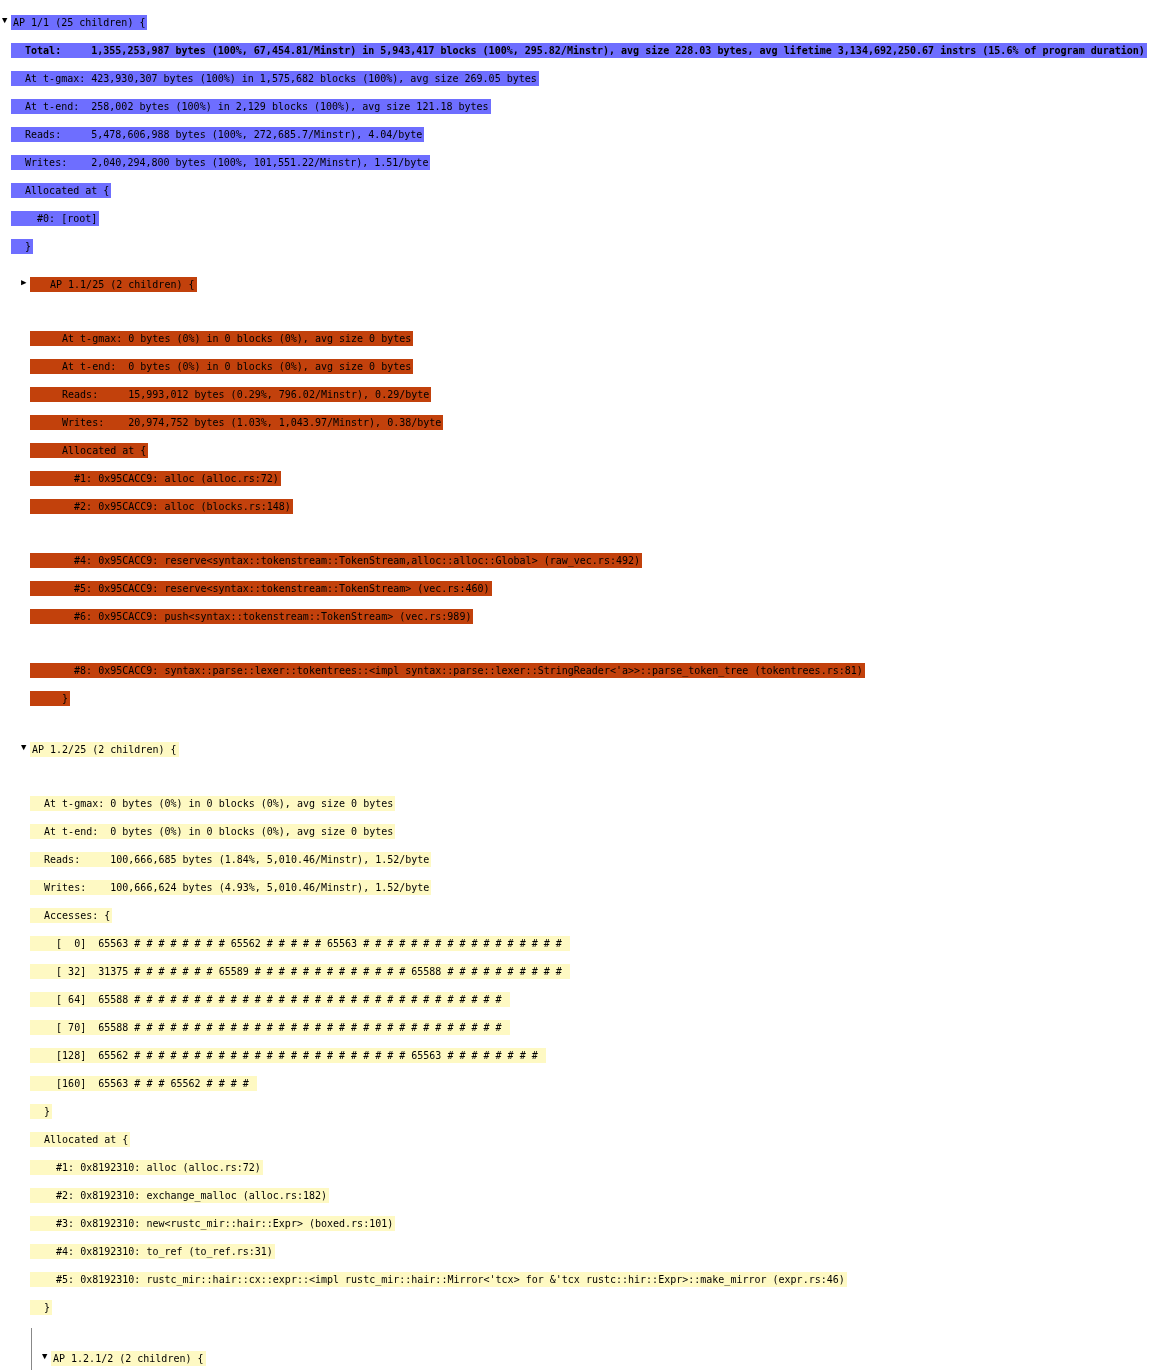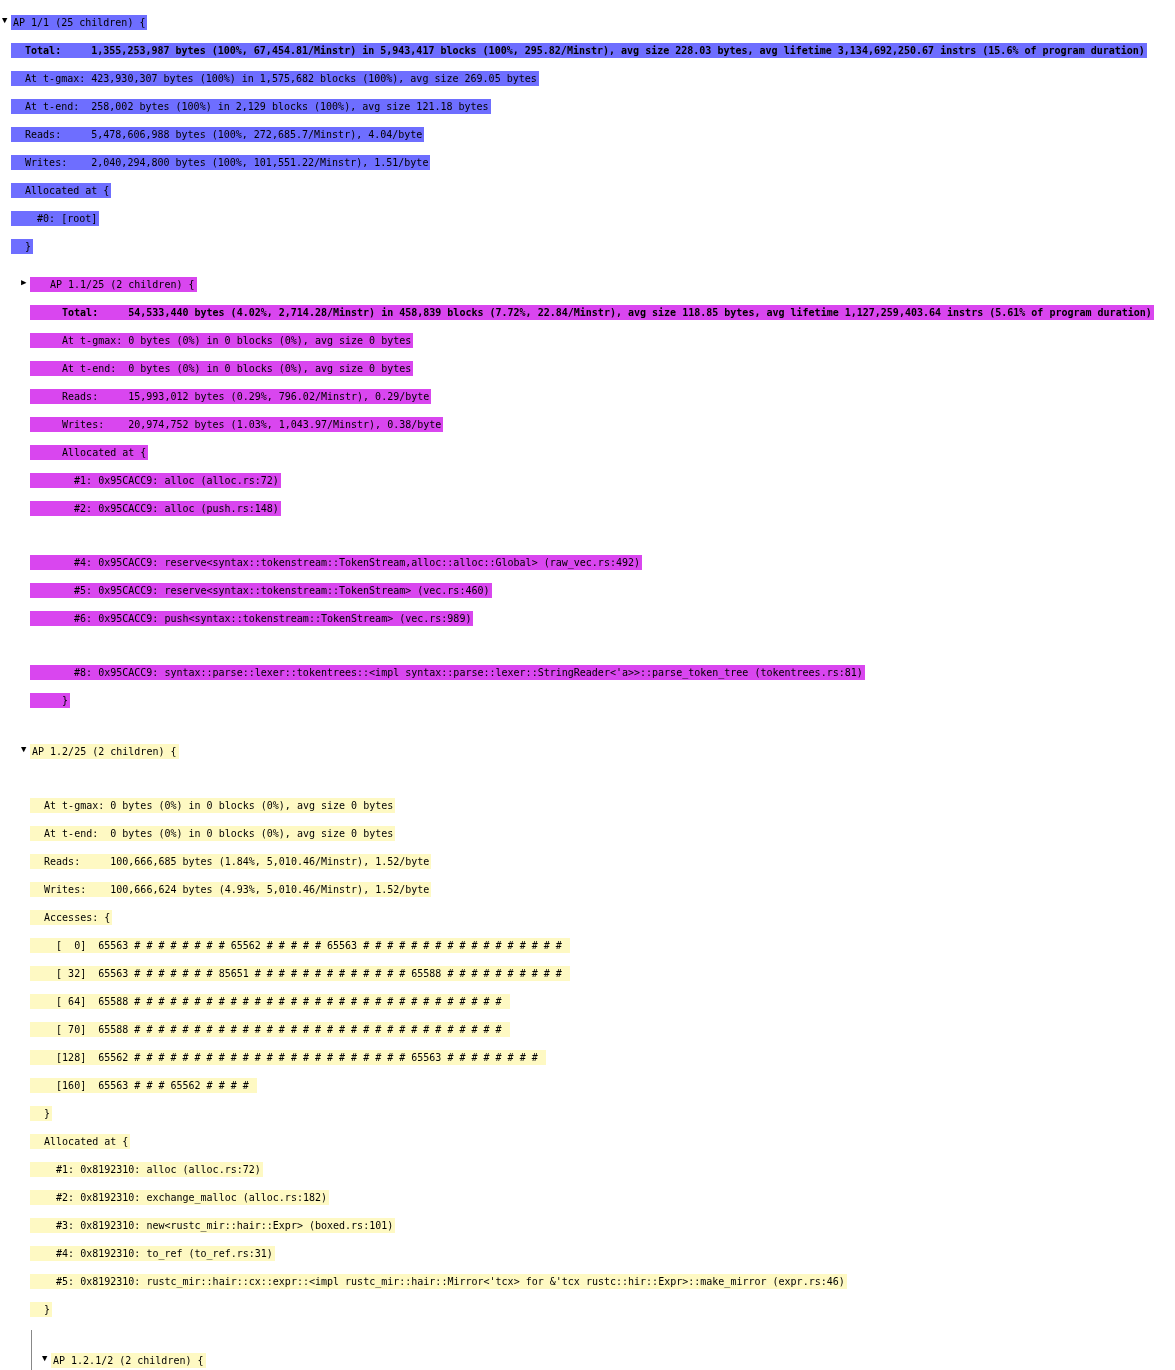--- a/index.html
+++ b/index.html
@@ -8,21 +8,21 @@
   font-size: 10px;
   line-height: 1.3;
   background: #fff;
   color: #000;
   padding: 2px;
   width: 1175px;
 }
 .node { white-space: pre; position: relative; }
 .blk { padding: 1px 2px; display: inline-block; }
 .c-blue   { background: #6e6eff; }
-.c-yellow { background: #d946ef; padding-left: 20px; }
+.c-yellow { background: #c2410c; padding-left: 20px; }
 .c-violet { background: #fef9c3; }
 .bold { font-weight: bold; }
 .arr { display:inline-block; width:9px; font-size:9px; vertical-align:top; }
 .kids { margin-left: 10px; border-left: 1px solid #888; padding-left: 10px; position: relative; }
 .kids.noline { border-left:none; }
 </style>
 </head>
 <body>
 
 <div class="node">
@@ -35,49 +35,49 @@
 <br><span class="arr"></span><span class="blk c-blue">  Allocated at {</span>
 <br><span class="arr"></span><span class="blk c-blue">    #0: [root]</span>
 <br><span class="arr"></span><span class="blk c-blue">  }</span>
 </div>
 
 <div class="kids noline" style="margin-left:9px;">
   <div style="height:10px"></div>
 
   <div class="node">
 <span class="arr">▶</span><span class="blk c-yellow">AP 1.1/25 (2 children) {</span>
-<br><span class="arr"></span><span class="blk c-yellow bold"><span>  Total:     54,533,440 bytes (4.02%, 2,714.28/Minstr) in 458,839 blocks (7.72%, 22.84/Minstr), avg size 118.85 bytes, avg lifetime 1,127,259,403.64 instrs (5.61% of program duration)</span></span>
+<br><span class="arr"></span>
 <br><span class="arr"></span><span class="blk c-yellow">  At t-gmax: 0 bytes (0%) in 0 blocks (0%), avg size 0 bytes</span>
 <br><span class="arr"></span><span class="blk c-yellow">  At t-end:  0 bytes (0%) in 0 blocks (0%), avg size 0 bytes</span>
 <br><span class="arr"></span><span class="blk c-yellow">  Reads:     15,993,012 bytes (0.29%, 796.02/Minstr), 0.29/byte</span>
 <br><span class="arr"></span><span class="blk c-yellow">  Writes:    20,974,752 bytes (1.03%, 1,043.97/Minstr), 0.38/byte</span>
 <br><span class="arr"></span><span class="blk c-yellow">  Allocated at {</span>
 <br><span class="arr"></span><span class="blk c-yellow">    #1: 0x95CACC9: alloc (alloc.rs:72)</span>
-<br><span class="arr"></span><span class="blk c-yellow">    #2: 0x95CACC9: alloc (push.rs:148)</span>
+<br><span class="arr"></span><span class="blk c-yellow">    #2: 0x95CACC9: alloc (blocks.rs:148)</span>
 <br><span class="arr"></span>
 <br><span class="arr"></span><span class="blk c-yellow">    #4: 0x95CACC9: reserve&lt;syntax::tokenstream::TokenStream,alloc::alloc::Global&gt; (raw_vec.rs:492)</span>
 <br><span class="arr"></span><span class="blk c-yellow">    #5: 0x95CACC9: reserve&lt;syntax::tokenstream::TokenStream&gt; (vec.rs:460)</span>
 <br><span class="arr"></span><span class="blk c-yellow">    #6: 0x95CACC9: push&lt;syntax::tokenstream::TokenStream&gt; (vec.rs:989)</span>
 <br><span class="arr"></span>
 <br><span class="arr"></span><span class="blk c-yellow">    #8: 0x95CACC9: syntax::parse::lexer::tokentrees::&lt;impl syntax::parse::lexer::StringReader&lt;'a&gt;&gt;::parse_token_tree (tokentrees.rs:81)</span>
 <br><span class="arr"></span><span class="blk c-yellow">  }</span>
   </div>
 
   <div style="height:10px"></div>
 
   <div class="node">
 <span class="arr">▼</span><span class="blk c-violet">AP 1.2/25 (2 children) {</span>
 <br><span class="arr"></span>
 <br><span class="arr"></span><span class="blk c-violet">  At t-gmax: 0 bytes (0%) in 0 blocks (0%), avg size 0 bytes</span>
 <br><span class="arr"></span><span class="blk c-violet">  At t-end:  0 bytes (0%) in 0 blocks (0%), avg size 0 bytes</span>
 <br><span class="arr"></span><span class="blk c-violet">  Reads:     100,666,685 bytes (1.84%, 5,010.46/Minstr), 1.52/byte</span>
 <br><span class="arr"></span><span class="blk c-violet">  Writes:    100,666,624 bytes (4.93%, 5,010.46/Minstr), 1.52/byte</span>
 <br><span class="arr"></span><span class="blk c-violet">  Accesses: {</span>
 <br><span class="arr"></span><span class="blk c-violet">    [  0]  65563 # # # # # # # # 65562 # # # # # 65563 # # # # # # # # # # # # # # # # # </span>
-<br><span class="arr"></span><span class="blk c-violet">    [ 32]  65563 # # # # # # # 85651 # # # # # # # # # # # # # 65588 # # # # # # # # # # </span>
+<br><span class="arr"></span><span class="blk c-violet">    [ 32]  31375 # # # # # # # 65589 # # # # # # # # # # # # # 65588 # # # # # # # # # # </span>
 <br><span class="arr"></span><span class="blk c-violet">    [ 64]  65588 # # # # # # # # # # # # # # # # # # # # # # # # # # # # # # # </span>
 <br><span class="arr"></span><span class="blk c-violet">    [ 70]  65588 # # # # # # # # # # # # # # # # # # # # # # # # # # # # # # # </span>
 <br><span class="arr"></span><span class="blk c-violet">    [128]  65562 # # # # # # # # # # # # # # # # # # # # # # # 65563 # # # # # # # # </span>
 <br><span class="arr"></span><span class="blk c-violet">    [160]  65563 # # # 65562 # # # # </span>
 <br><span class="arr"></span><span class="blk c-violet">  }</span>
 <br><span class="arr"></span><span class="blk c-violet">  Allocated at {</span>
 <br><span class="arr"></span><span class="blk c-violet">    #1: 0x8192310: alloc (alloc.rs:72)</span>
 <br><span class="arr"></span><span class="blk c-violet">    #2: 0x8192310: exchange_malloc (alloc.rs:182)</span>
 <br><span class="arr"></span><span class="blk c-violet">    #3: 0x8192310: new&lt;rustc_mir::hair::Expr&gt; (boxed.rs:101)</span>
 <br><span class="arr"></span><span class="blk c-violet">    #4: 0x8192310: to_ref (to_ref.rs:31)</span>

